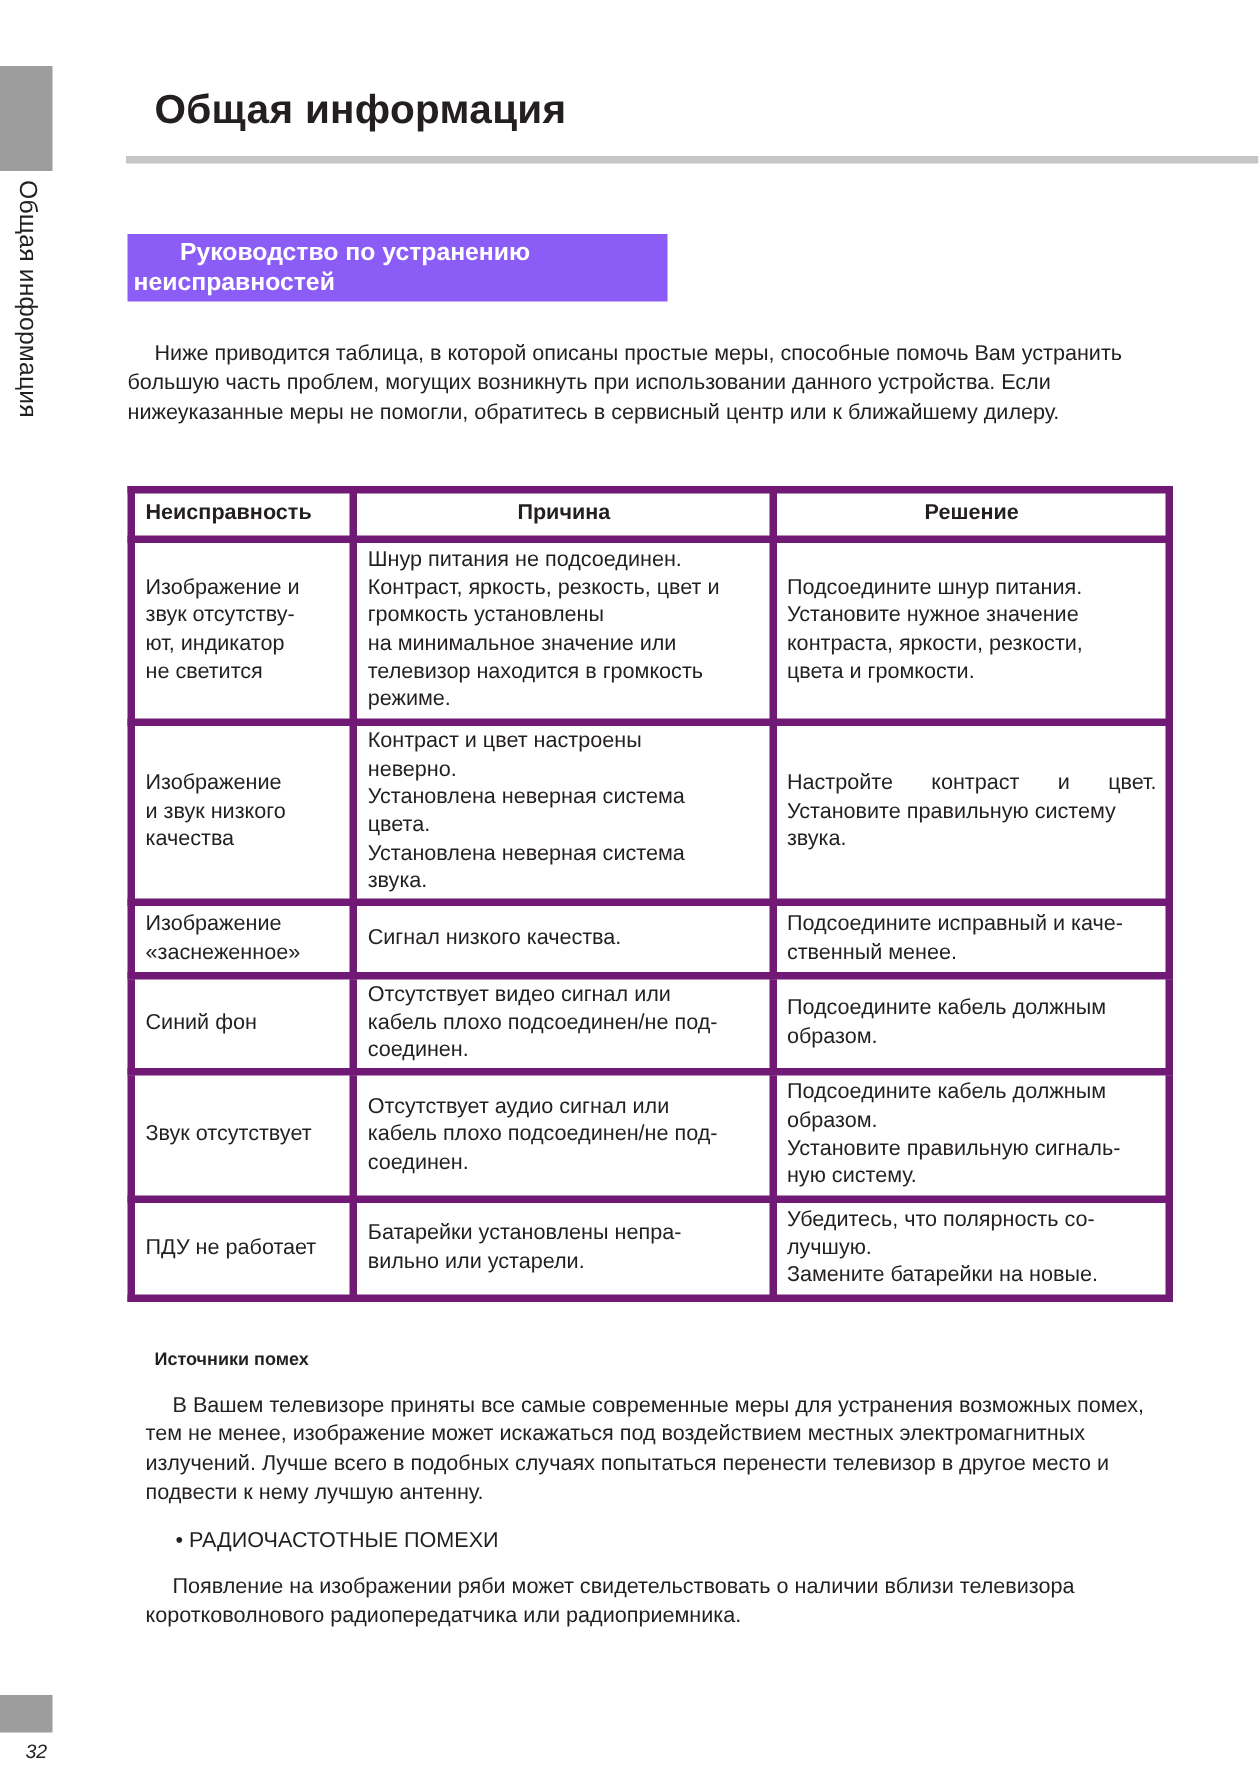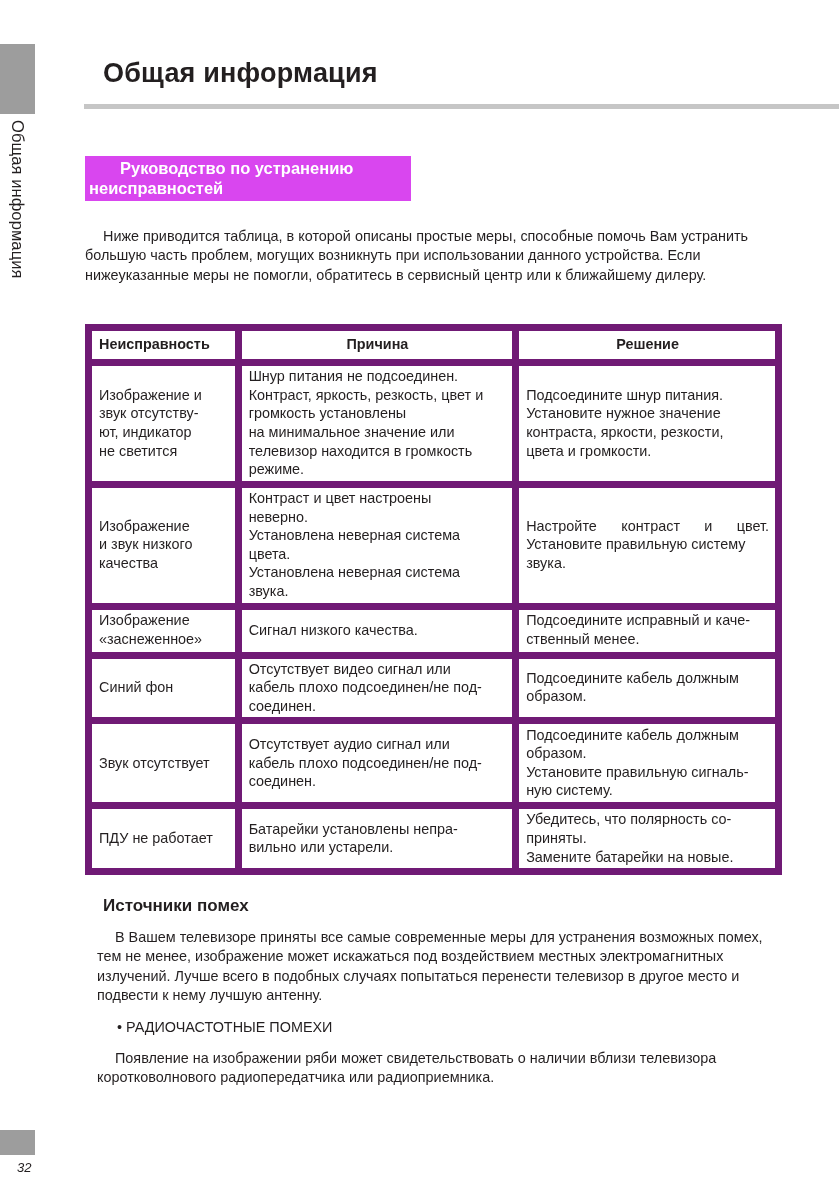--- a/index.html
+++ b/index.html
@@ -13,44 +13,44 @@
       position: absolute; left: 8px; top: 120px;
       writing-mode: vertical-rl; transform: none;
       font-size: 16.5px; color: #231f20; letter-spacing: 0.1px; white-space: nowrap;
     }
     .page-title {
       position: absolute; left: 103px; top: 58px; margin: 0;
       font-size: 27px; font-weight: bold; color: #231f20; letter-spacing: 0.2px;
     }
     .title-rule { position: absolute; left: 84px; top: 104px; width: 755px; height: 5px; background: #c6c6c6; }
     .banner {
-      position: absolute; left: 85px; top: 156px; width: 326px; height: 45px;
-      background: #d946ef; color: #ffffff; box-sizing: border-box;
+      position: absolute; left: 85px; top: 156px; width: 360px; height: 45px;
+      background: #8b5cf6; color: #ffffff; box-sizing: border-box;
       font-size: 16.5px; font-weight: bold; line-height: 20px; padding: 2px 0 0 4px;
     }
     .banner .l1 { padding-left: 31px; display: block; }
     .intro {
       position: absolute; left: 85px; top: 227px; width: 700px; margin: 0;
       font-size: 14.4px; line-height: 19.4px; text-indent: 18px;
     }
     table.trouble {
       position: absolute; left: 85px; top: 324px; width: 697px;
       border-collapse: collapse; font-size: 14.4px; line-height: 18.6px;
     }
     table.trouble th, table.trouble td {
-      border: 7px solid #701a75; padding: 1px 6px 2px 7px; vertical-align: middle; text-align: left;
+      border: 5px solid #701a75; padding: 1px 6px 2px 7px; vertical-align: middle; text-align: left;
     }
     table.trouble th { font-weight: bold; text-align: center; height: 25px; }
     table.trouble th.c1 { text-align: left; }
     .col1 { width: 131px; }
     .col2 { width: 269px; }
     .col3 { width: 253px; }
     .cell-line { display: block; }
     .sec2 { position: absolute; left: 85px; top: 896px; width: 700px; }
-    .sec2 h2 { margin: 0 0 0 18px; font-size: 17px; font-weight: bold; line-height: 20px; }
+    .sec2 h2 { margin: 0 0 0 18px; font-size: 12px; font-weight: bold; line-height: 20px; }
     .sec2 p { margin: 12px; font-size: 14.4px; line-height: 19.4px; text-indent: 18px; }
     .sec2 .bullet { text-indent: 20px; }
     .page-num-block { position: absolute; left: 0; top: 1130px; width: 35px; height: 25px; background: #9d9d9d; }
     .page-num { position: absolute; left: 17px; top: 1160px; font-size: 13px; color: #231f20; font-style: italic; }
   </style>
 </head>
 <body>
 
 <div class="side-tab-block"></div>
 <div class="side-tab-text">Общая информация</div>
@@ -162,21 +162,21 @@
       <tr style="height: 66px;">
         <td class="col1">
           <span class="cell-line">ПДУ не работает</span>
         </td>
         <td class="col2">
           <span class="cell-line">Батарейки установлены непра-</span>
           <span class="cell-line">вильно или устарели.</span>
         </td>
         <td class="col3">
           <span class="cell-line">Убедитесь, что полярность со-</span>
-          <span class="cell-line">приняты.</span>
+          <span class="cell-line">лучшую.</span>
           <span class="cell-line">Замените батарейки на новые.</span>
         </td>
       </tr>
     </tbody>
 </table>
 
 <div class="sec2">
   <h2>Источники помех</h2>
   <p>В Вашем телевизоре приняты все самые современные меры для устранения возможных помех, тем не менее, изображение может искажаться под воздействием местных электромагнитных излучений. Лучше всего в подобных случаях попытаться перенести телевизор в другое место и подвести к нему лучшую антенну.</p>
   <p class="bullet">• РАДИОЧАСТОТНЫЕ ПОМЕХИ</p>

